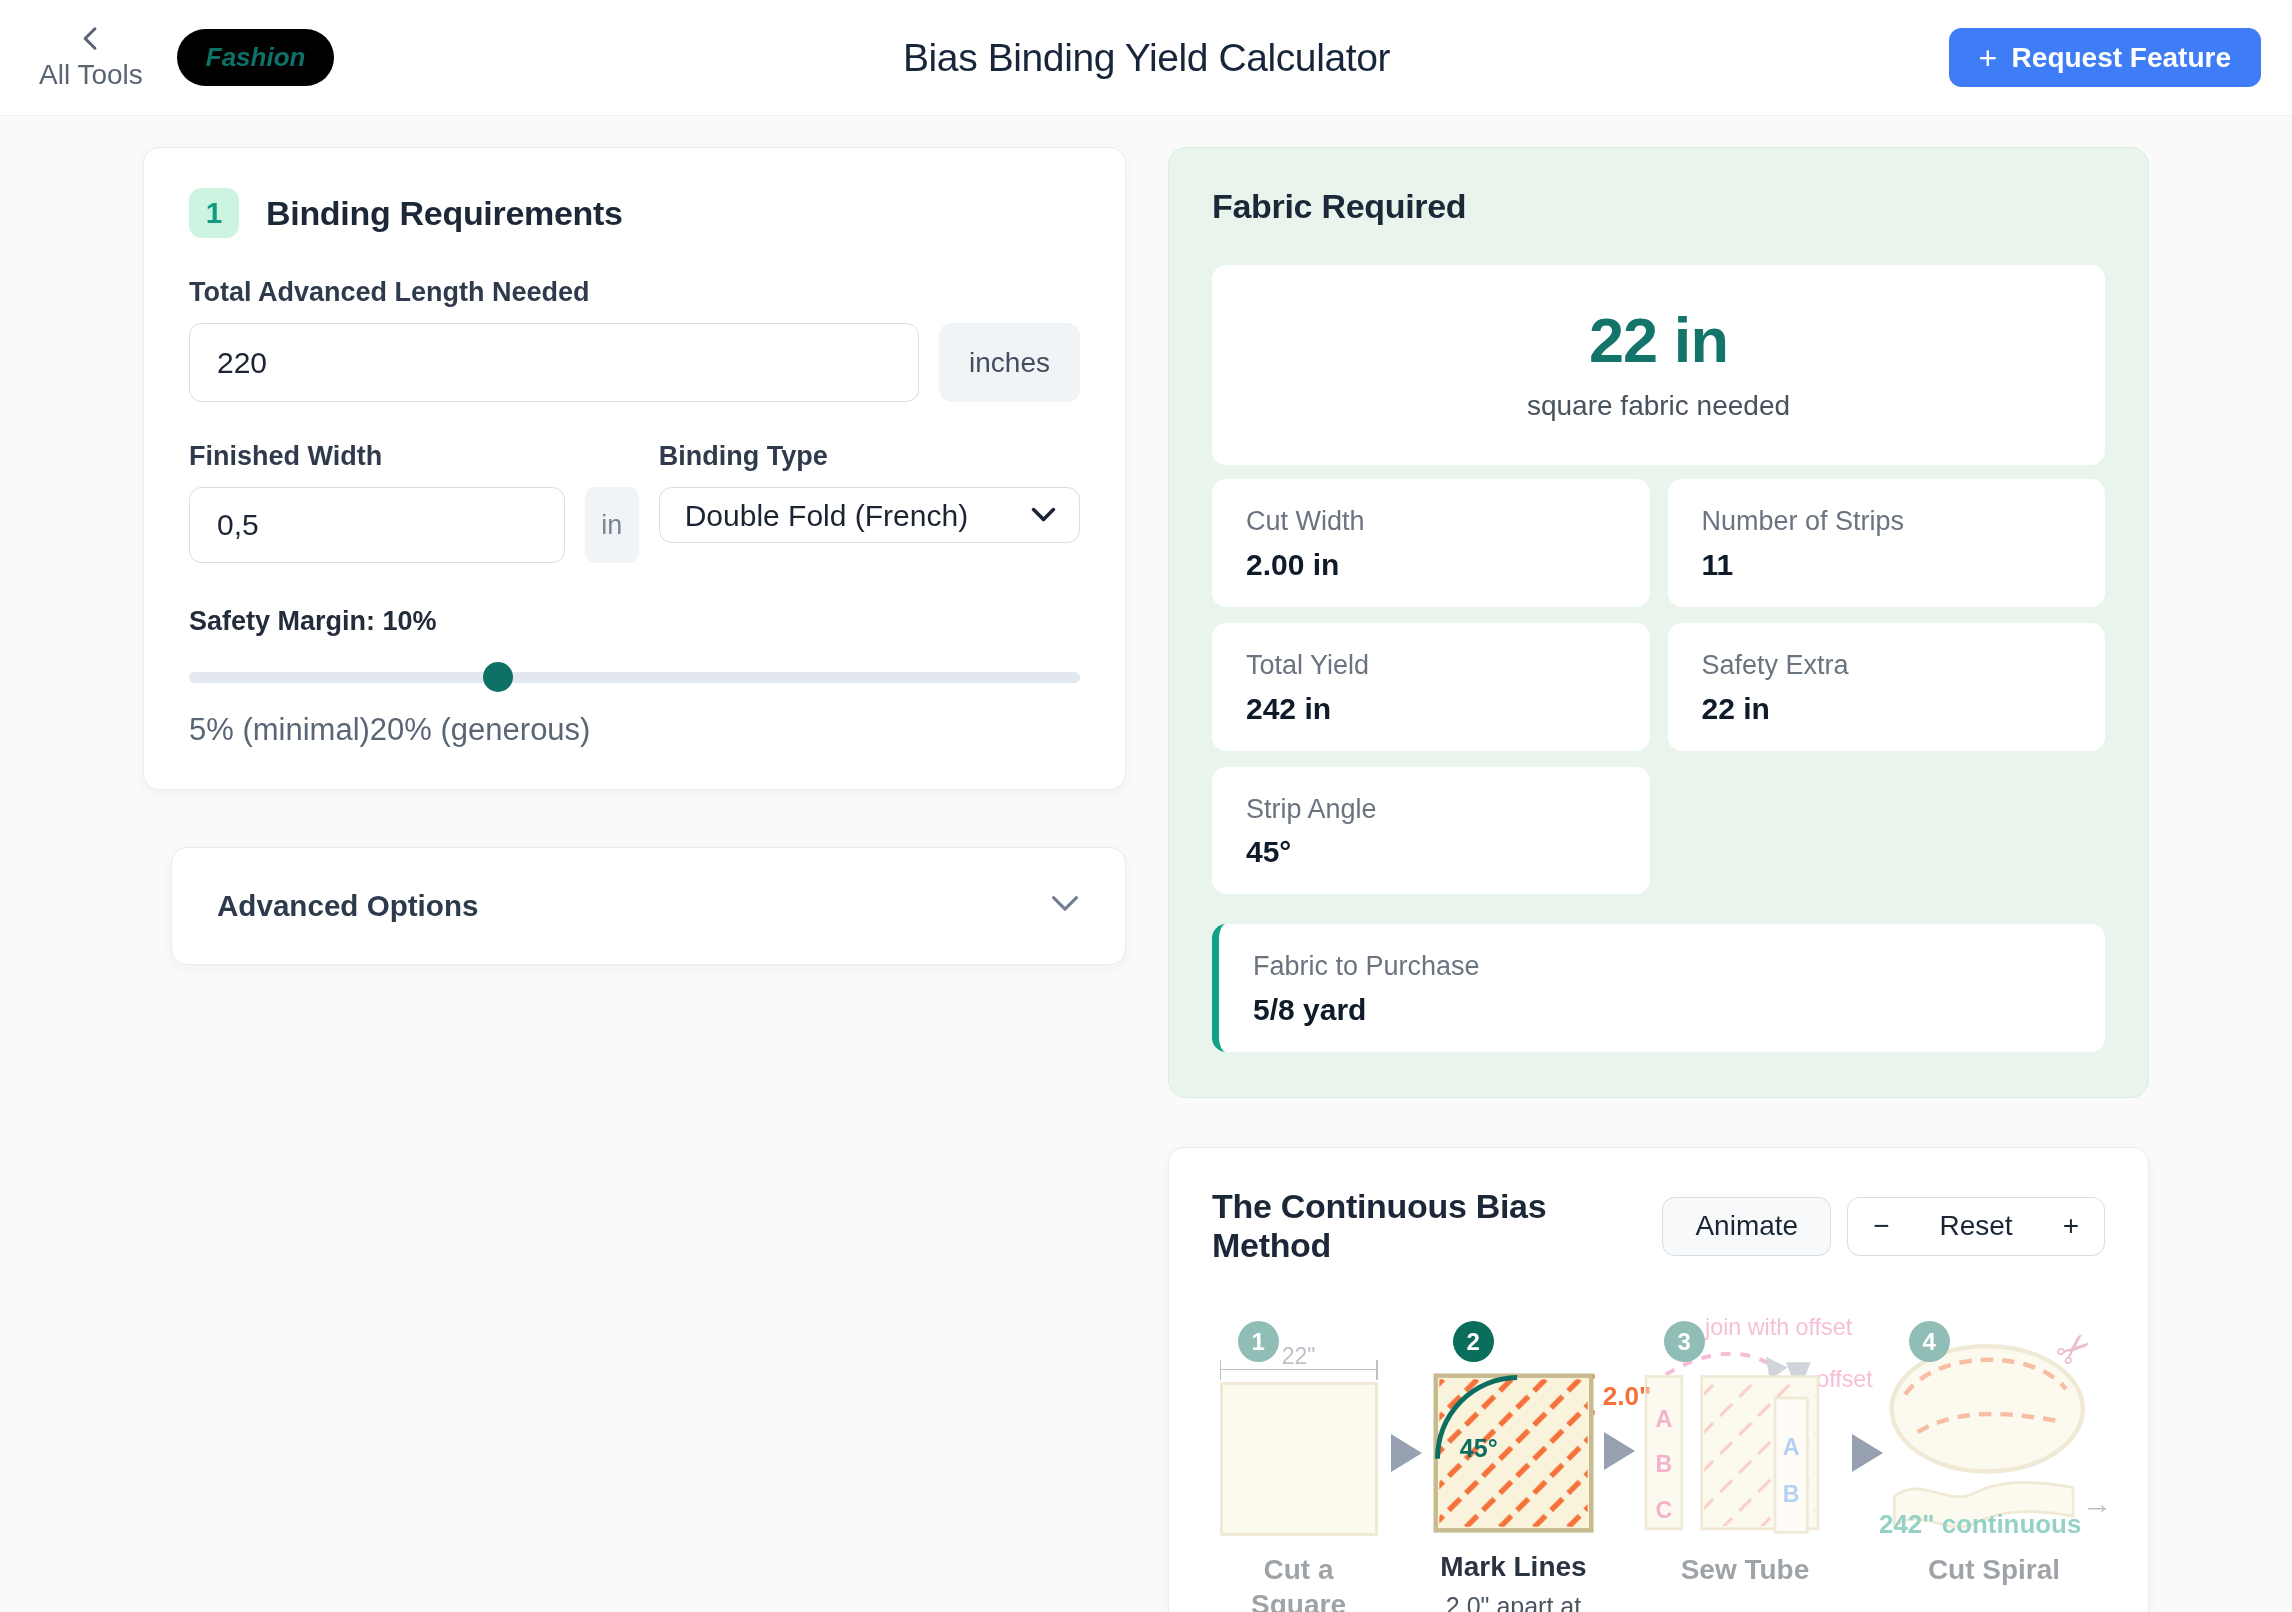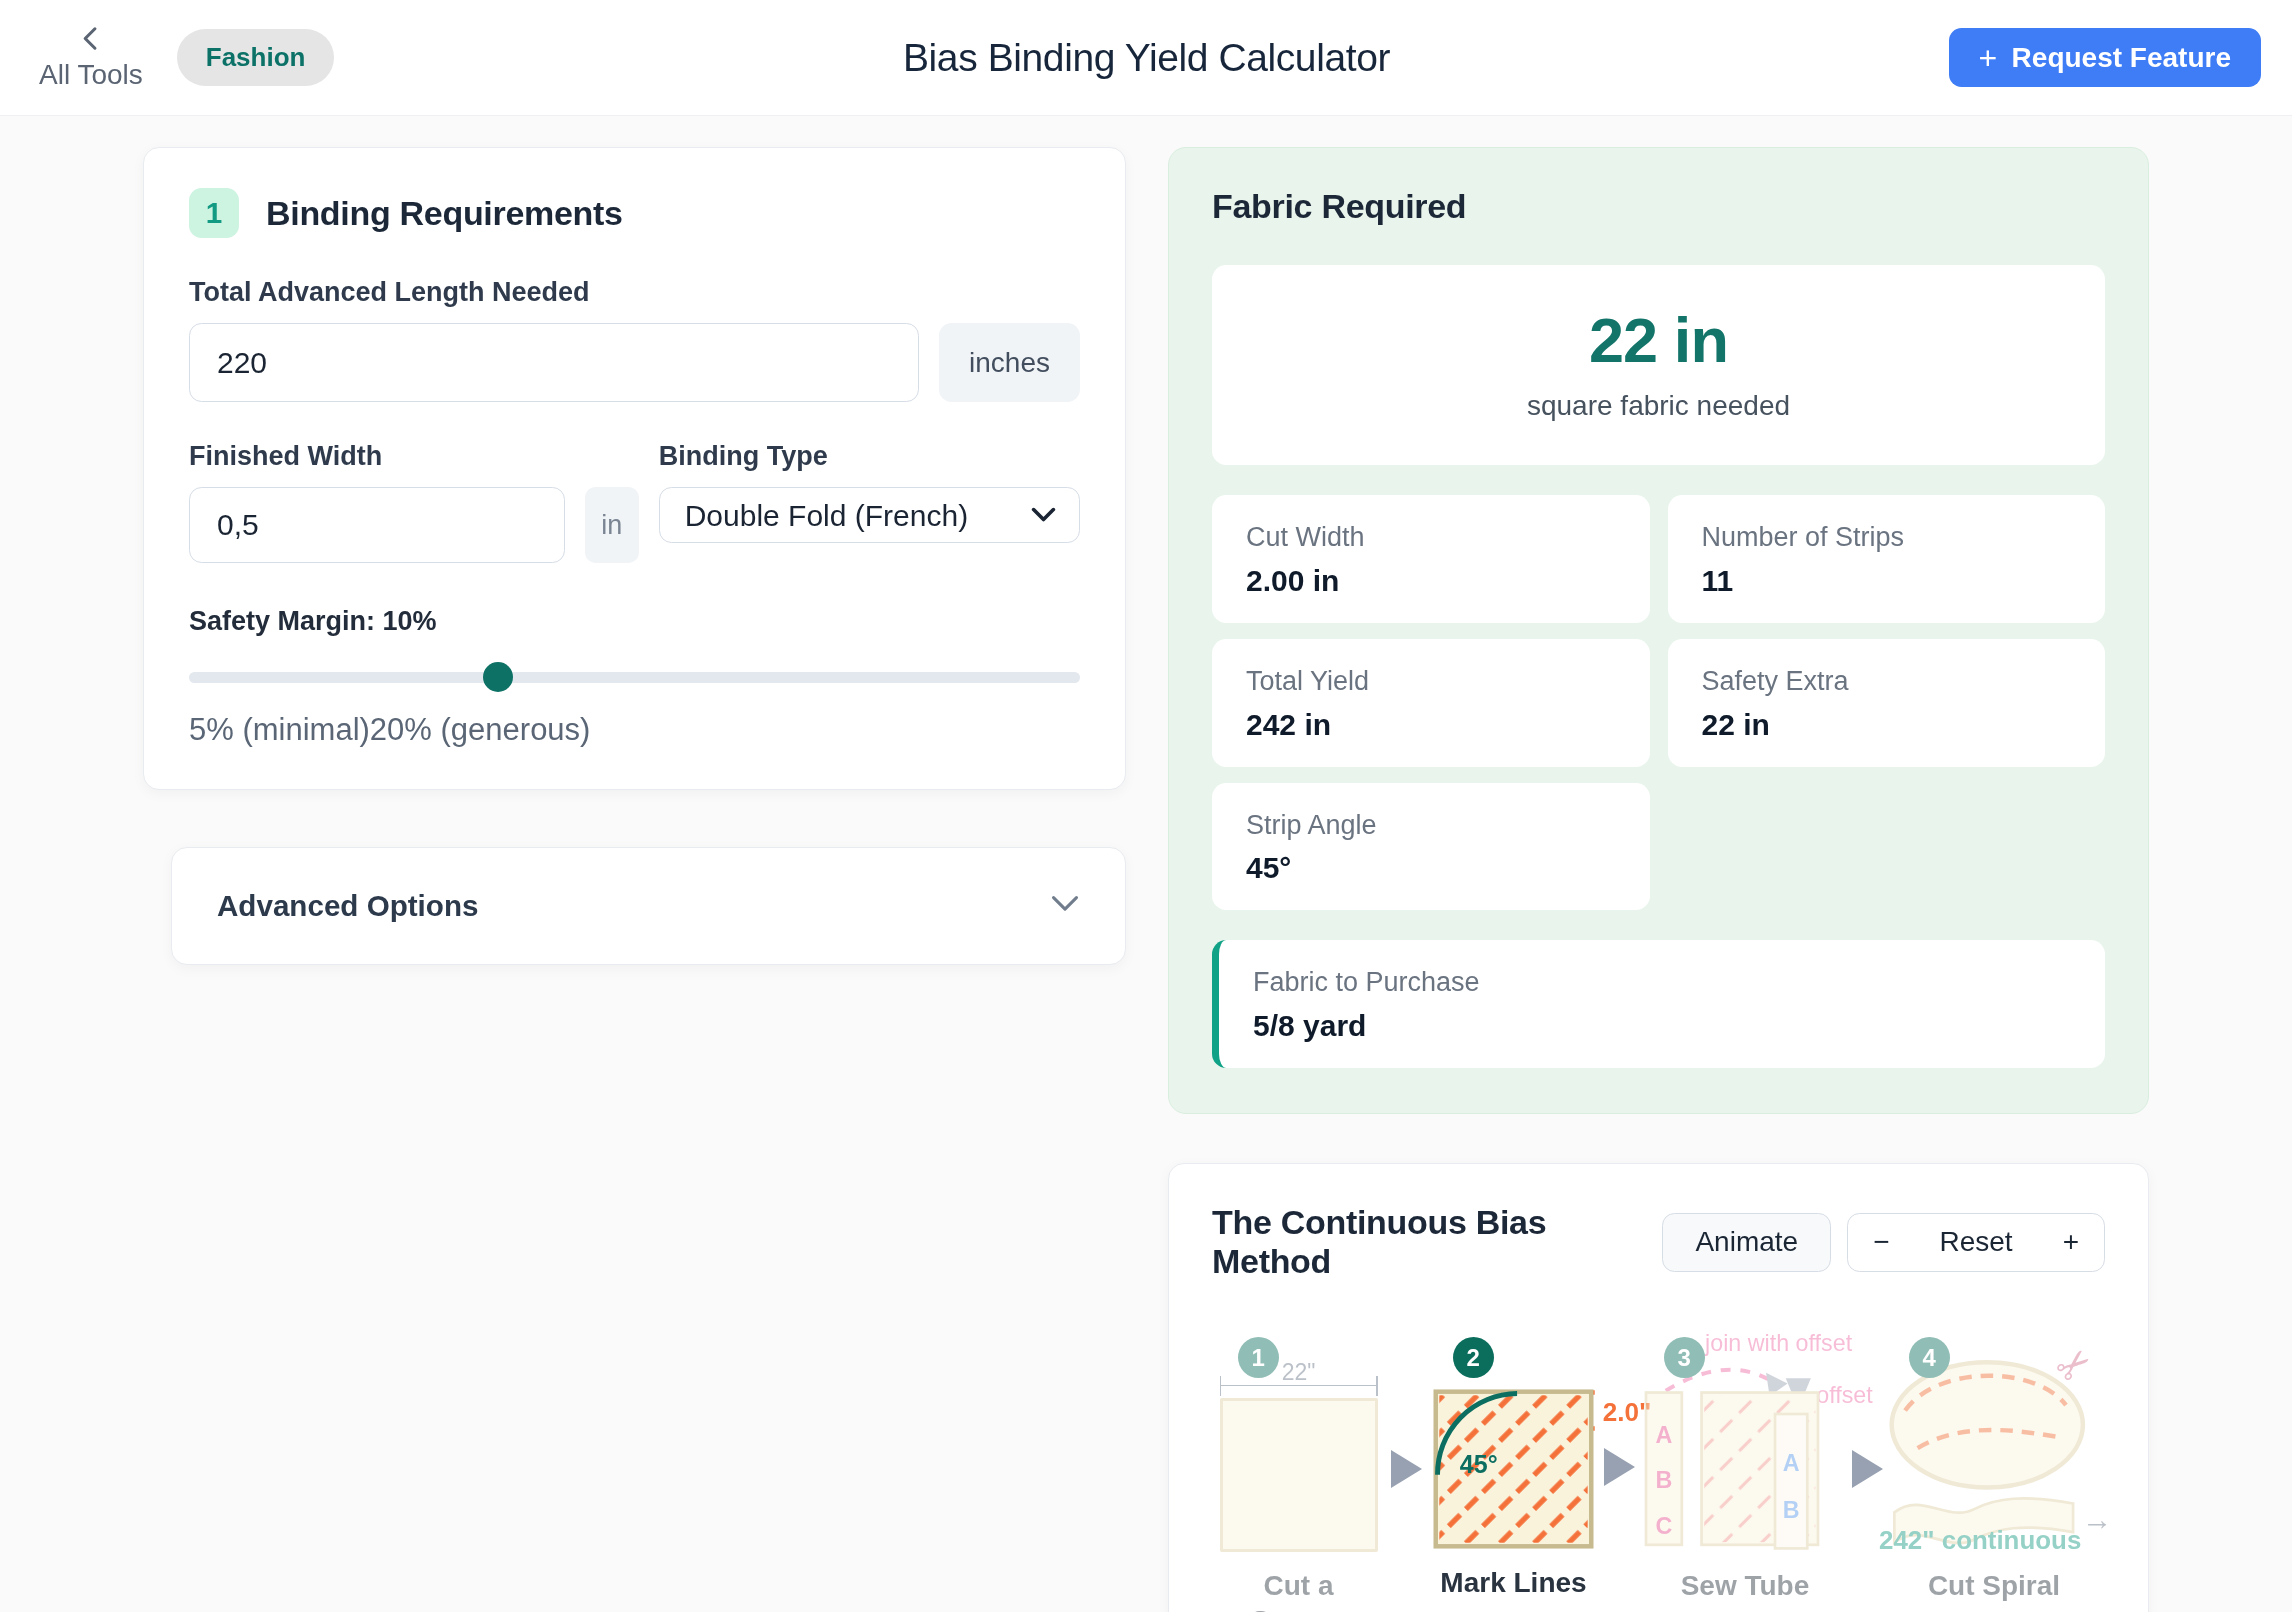--- a/index.html
+++ b/index.html
@@ -4,22 +4,22 @@
 <style>
   * { margin:0; padding:0; box-sizing:border-box; }
   html,body { width:2293px; height:1612px; overflow:hidden; }
   body { background:#fafafa; font-family:"Liberation Sans", sans-serif; color:#1c2838; }
 
   
   .header { height:116px; background:#fff; border-bottom:1.8px solid #eef0f3;
             display:flex; align-items:center; padding:0 32px 0 39px; position:relative; }
   .back { display:flex; align-items:center; gap:7px; color:#5a6472; font-size:28px; cursor:pointer;flex-direction:column; }
   .back svg { display:block; }
-  .cat-badge { margin-left:34px; background:#e5e5e5; color:#0c7268; font-size:26px; font-weight:bold;
-               padding:13.4px 29px; border-radius:895px; }
+  .cat-badge { margin-left:34px; background:#000000; color:#0c7268; font-size:26px; font-weight:bold;
+               padding:13.4px 29px; border-radius:895px;font-style:italic; }
   .page-title { position:absolute; left:50%; transform:translateX(-50%);
                 font-size:39px; font-weight:normal; color:#17263b; letter-spacing:-0.4px; }
   .req-btn { margin-left:auto; background:#3e7df5; color:#fff; border:none; border-radius:12.5px;
              height:59px; padding:0 30px; font-size:28px; font-weight:600; display:flex;
              align-items:center; gap:14.3px; font-family:inherit; cursor:pointer; }
   .req-btn .plus { font-size:32px; font-weight:400; line-height:1; }
 
   
   .main { display:flex; gap:42px; padding:31px 143px 0; }
   .col-left  { width:983px; flex:none; }
@@ -60,21 +60,21 @@
 
   
   .card-adv { margin-top:57px; padding:41px 45px; display:flex; align-items:center; justify-content:space-between; cursor:pointer;margin-left:28px; }
   .adv-title { font-size:29.6px; font-weight:bold; color:#2c3a4c; }
 
   
   .green-card { background:#e9f5ec; border:1.8px solid #d9eedf; border-radius:18px; padding:39px 43px 45px; }
   .hero { margin-top:39px; background:#fff; border-radius:14.3px; text-align:center; padding:39px 18px 43px; }
   .hero-val { font-size:63px; font-weight:800; color:#13756a; letter-spacing:-0.9px; }
   .hero-cap { font-size:28px; color:#47525f; margin-top:14.3px; }
-  .stats { margin-top:30px; display:grid; grid-template-columns:1fr 1fr; gap:16px 18px; }
+  .stats { margin-top:14px; display:grid; grid-template-columns:1fr 1fr; gap:16px 18px; }
   .stat { background:#fff; border-radius:14.3px; padding:27px 34px 25px; }
   .stat-label { font-size:27px; color:#6a7380; }
   .stat-val { font-size:30px; font-weight:bold; color:#0f1b2a; margin-top:10.7px; }
   .purchase { margin-top:30px; background:#fff; border-radius:14.3px; border-left:7.2px solid #10a287;
               padding:27px 34px 25px; }
 
   
   .method-card { margin-top:49px; padding:39px 43px 0; }
   .m-head { display:flex; align-items:center; justify-content:center; }
   .m-controls { display:flex; gap:16px; }

